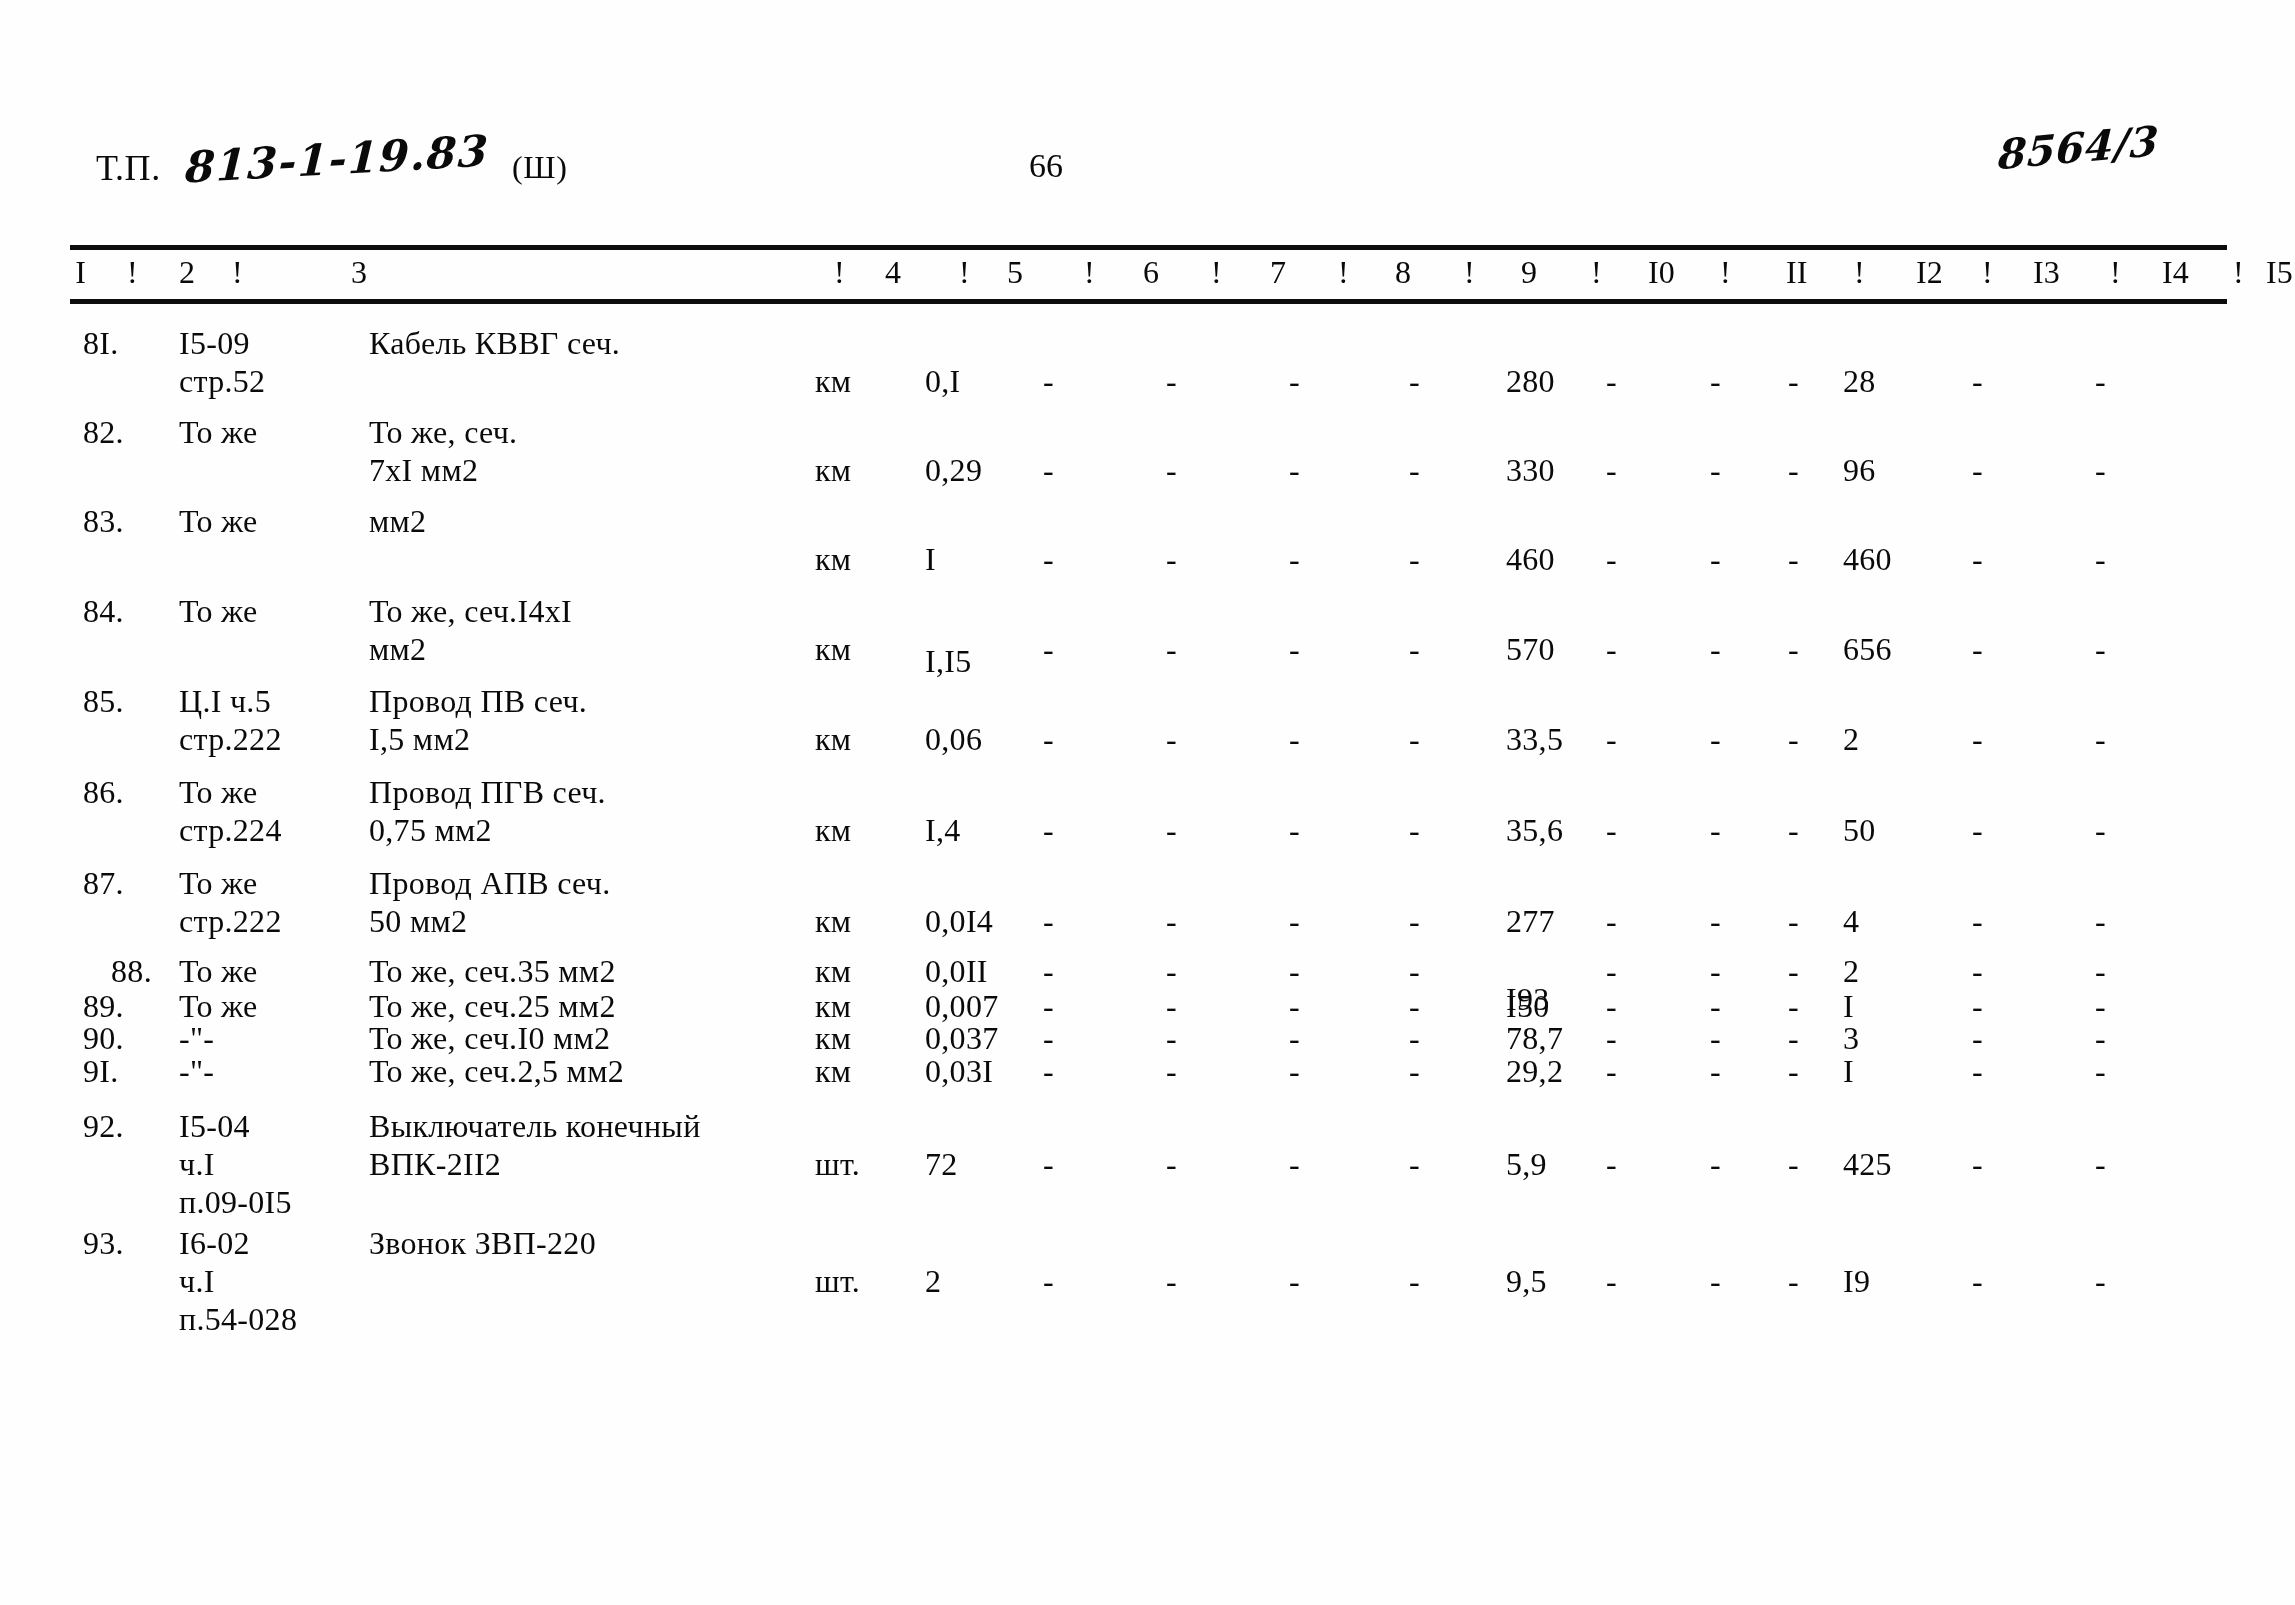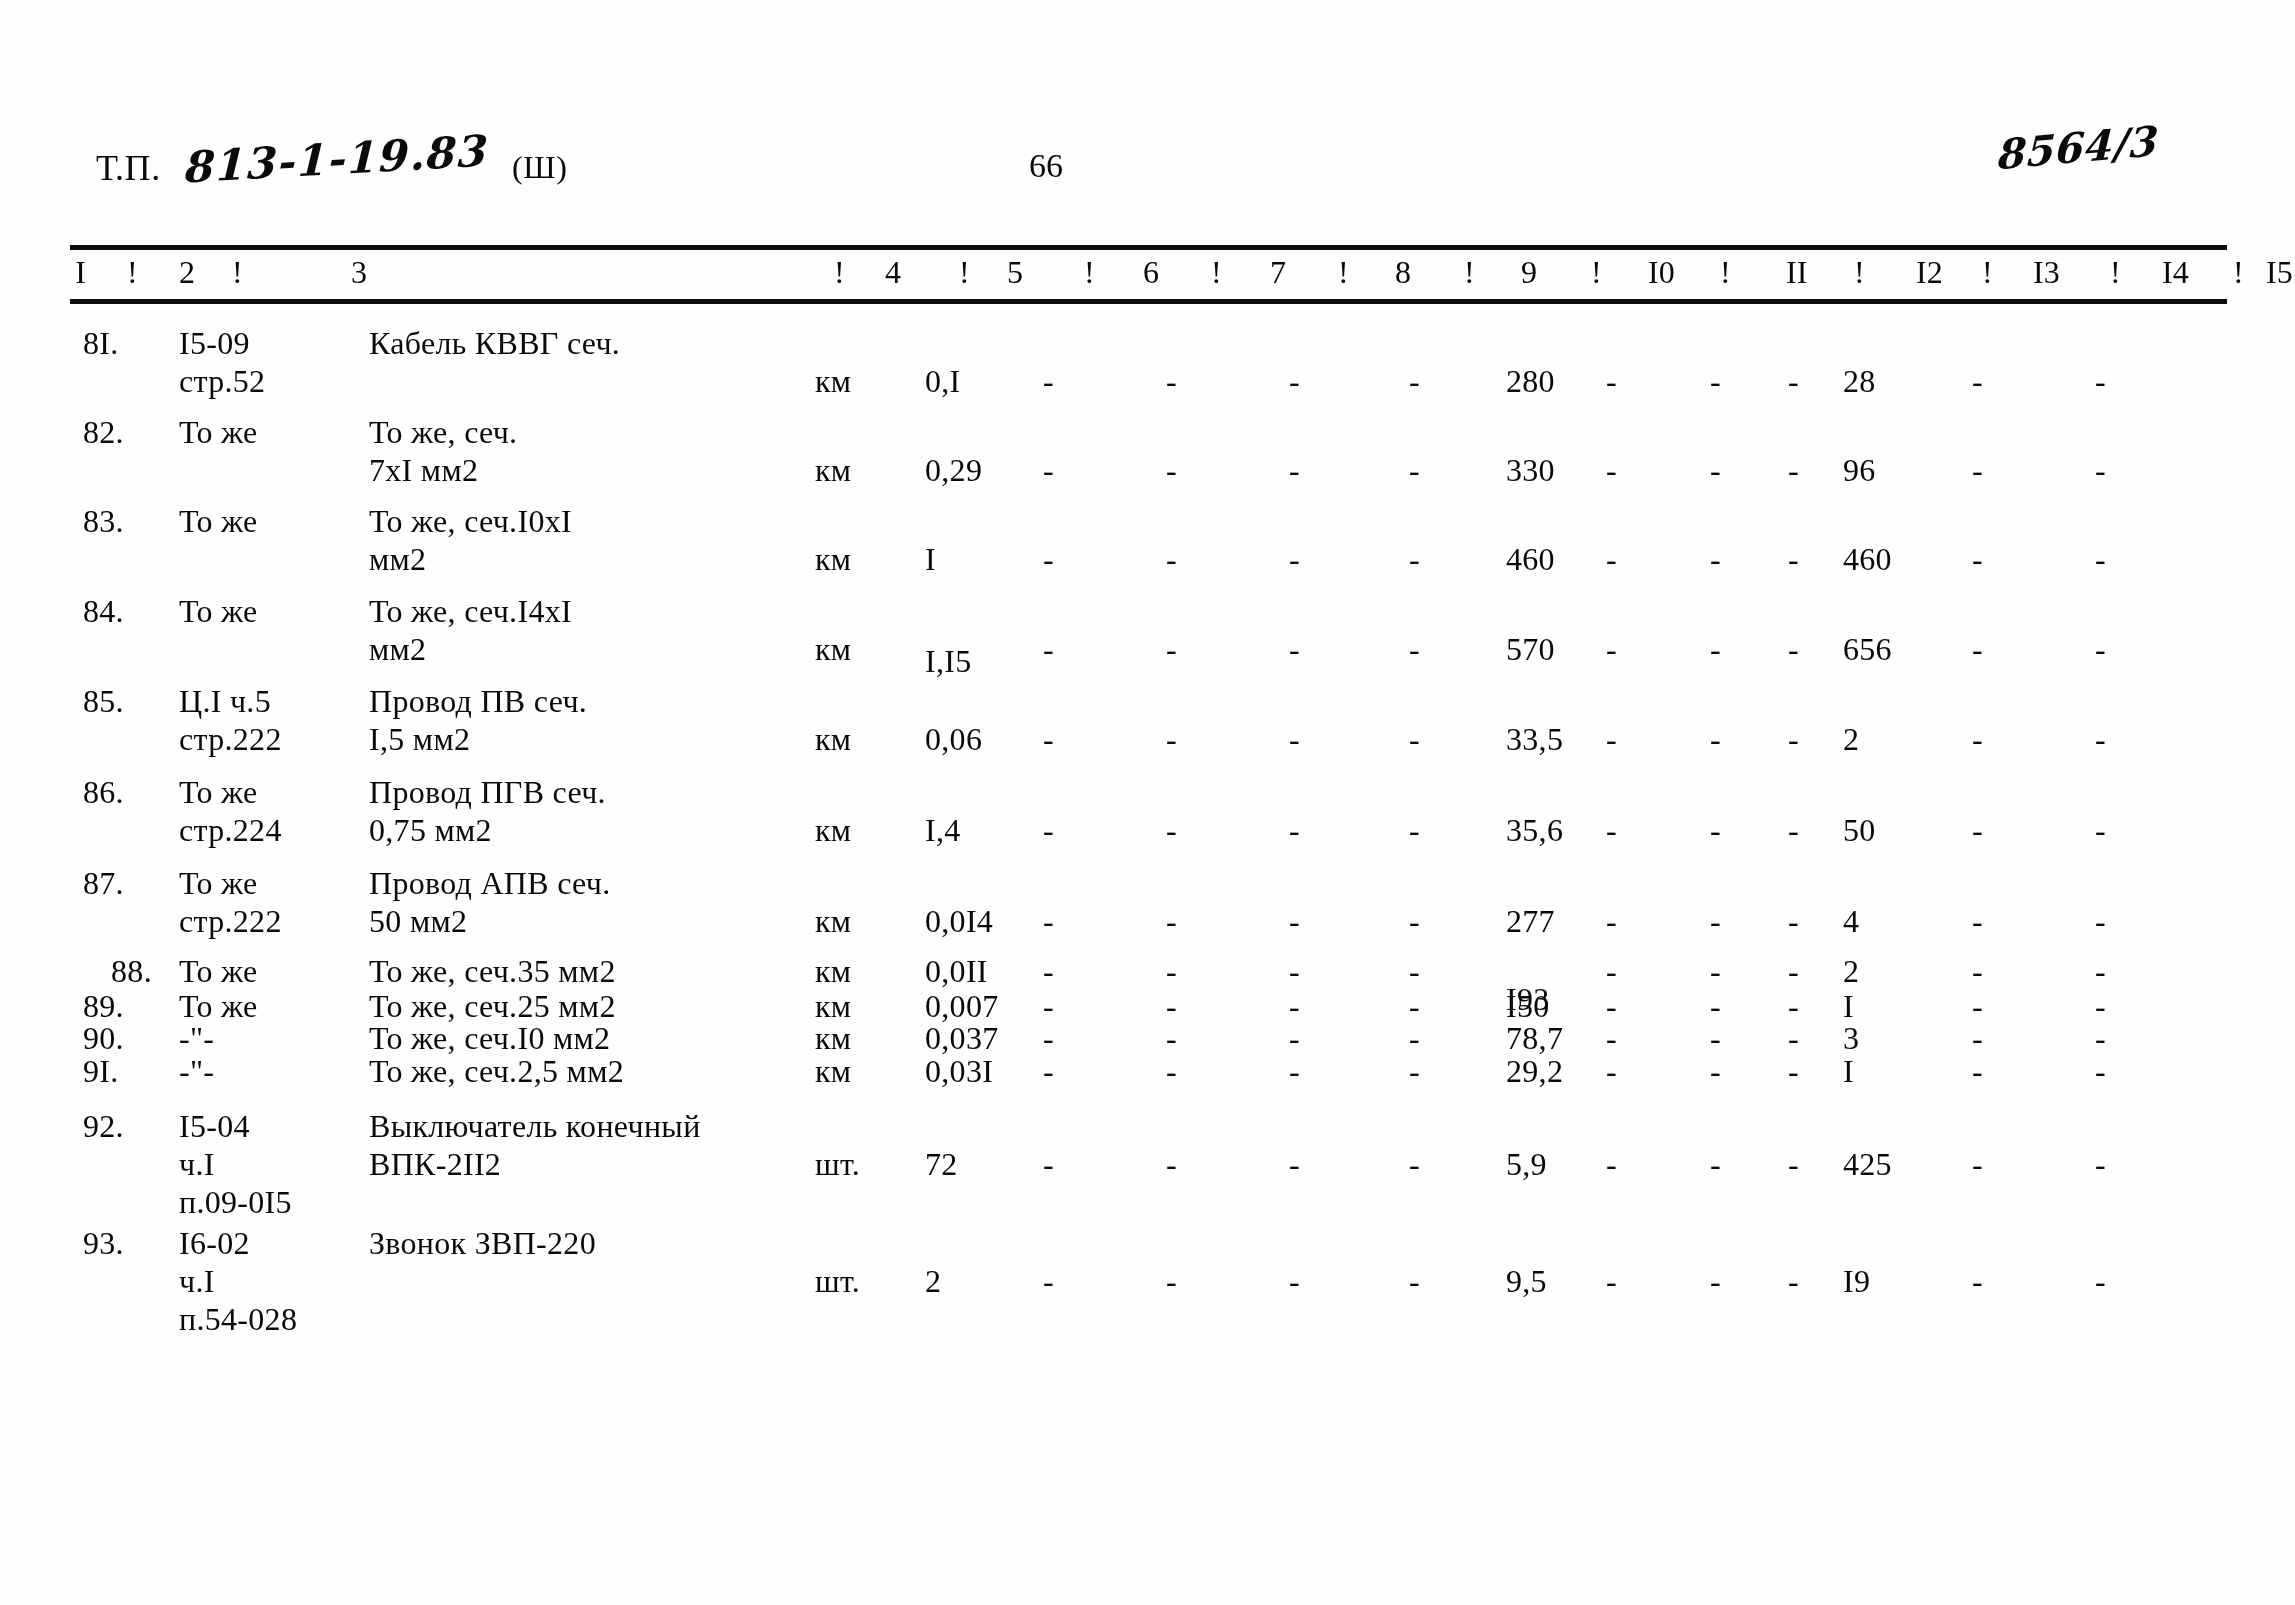--- a/index.html
+++ b/index.html
@@ -207,21 +207,21 @@
         <div class="cell c-val" style="left: 1606px; top: 38px;">-</div>
         <div class="cell c-val" style="left: 1710px; top: 38px;">-</div>
         <div class="cell c-val" style="left: 1788px; top: 38px;">-</div>
         <div class="cell c-val" style="left: 1843px; top: 38px;">96</div>
         <div class="cell c-val" style="left: 1972px; top: 38px;">-</div>
         <div class="cell c-val" style="left: 2095px; top: 38px;">-</div>
       </div>
       <div class="row" style="top: 203px;">
         <div class="cell c-num" style="left: 83px;">83.</div>
         <div class="cell c-code" style="left: 179px;"><span class="sub">То же</span></div>
-        <div class="cell c-name" style="left: 369px;"><span class="sub">То же, сеч.I0хI</span><span class="sub">мм2</span></div>
+        <div class="cell c-name" style="left: 369px;"><span class="sub">мм2</span></div>
         <div class="cell c-unit" style="left: 815px; top: 38px;">км</div>
         <div class="cell c-val" style="left: 925px; top: 38px;">I</div>
         <div class="cell c-val" style="left: 1043px; top: 38px;">-</div>
         <div class="cell c-val" style="left: 1166px; top: 38px;">-</div>
         <div class="cell c-val" style="left: 1289px; top: 38px;">-</div>
         <div class="cell c-val" style="left: 1409px; top: 38px;">-</div>
         <div class="cell c-val" style="left: 1506px; top: 38px;">460</div>
         <div class="cell c-val" style="left: 1606px; top: 38px;">-</div>
         <div class="cell c-val" style="left: 1710px; top: 38px;">-</div>
         <div class="cell c-val" style="left: 1788px; top: 38px;">-</div>

